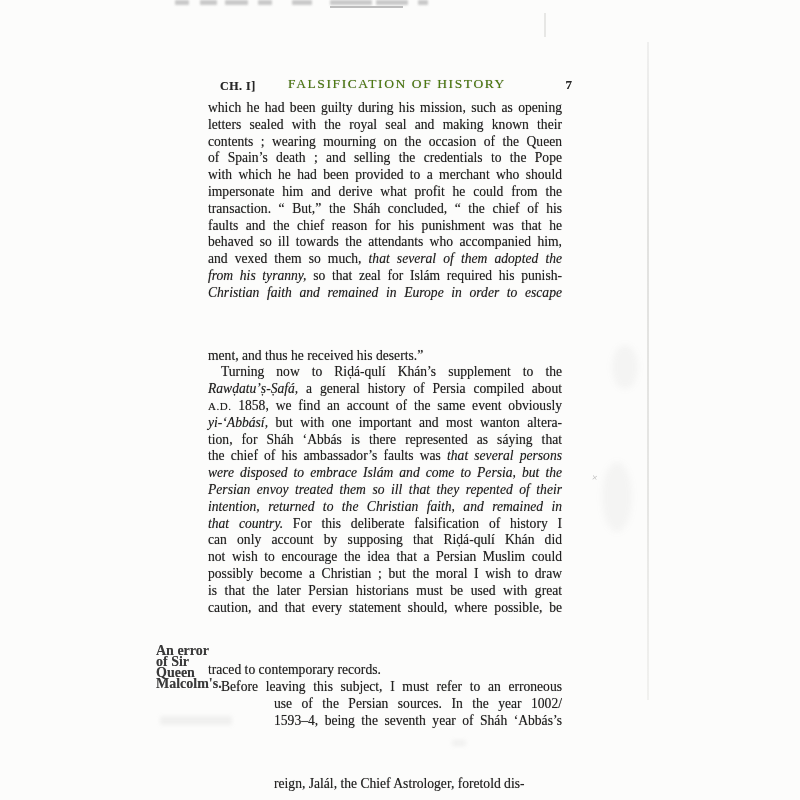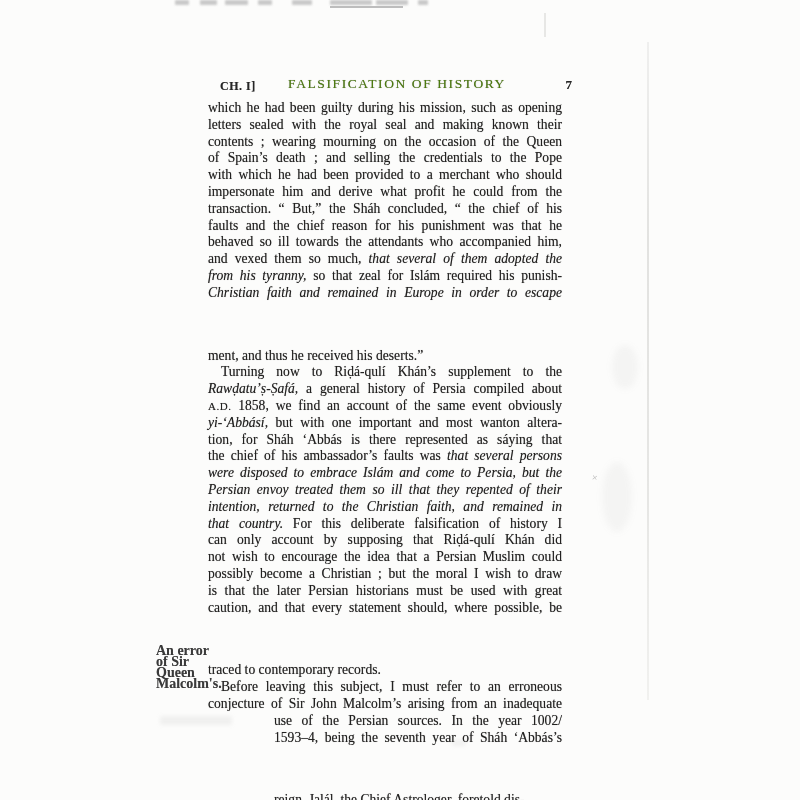--- a/index.html
+++ b/index.html
@@ -146,21 +146,20 @@
         <div class="line"><span class="it">that country.</span><span>  For this deliberate falsification of history I</span></div>
         <div class="line"><span>can only account by supposing that Riḍá-qulí Khán did</span></div>
         <div class="line"><span>not wish to encourage the idea that a Persian Muslim could</span></div>
         <div class="line"><span>possibly become a Christian ; but the moral I wish to draw</span></div>
         <div class="line"><span>is that the later Persian historians must be used with great</span></div>
         <div class="line"><span>caution, and that every statement should, where possible, be</span></div>
         <div class="line last"><span>traced to contemporary records.</span></div>
       </div>
       <div>
         <div class="line indent"><span>Before leaving this subject, I must refer to an erroneous</span></div>
-        <div class="line"><span>conjecture of Sir John Malcolm’s arising from an inadequate</span></div>
         <div class="line sub"><span>use of the Persian sources.  In the year 1002/</span></div>
         <div class="line sub"><span>1593–4, being the seventh year of Sháh ʻAbbás’s</span></div>
         <div class="line last sub"><span>reign, Jalál, the Chief Astrologer, foretold dis-</span></div>
       </div>
     </div>
 
   <div class="margin-note">
     <div>An error of Sir</div>
     <div>Queen Malcolm's.</div>
   </div>

